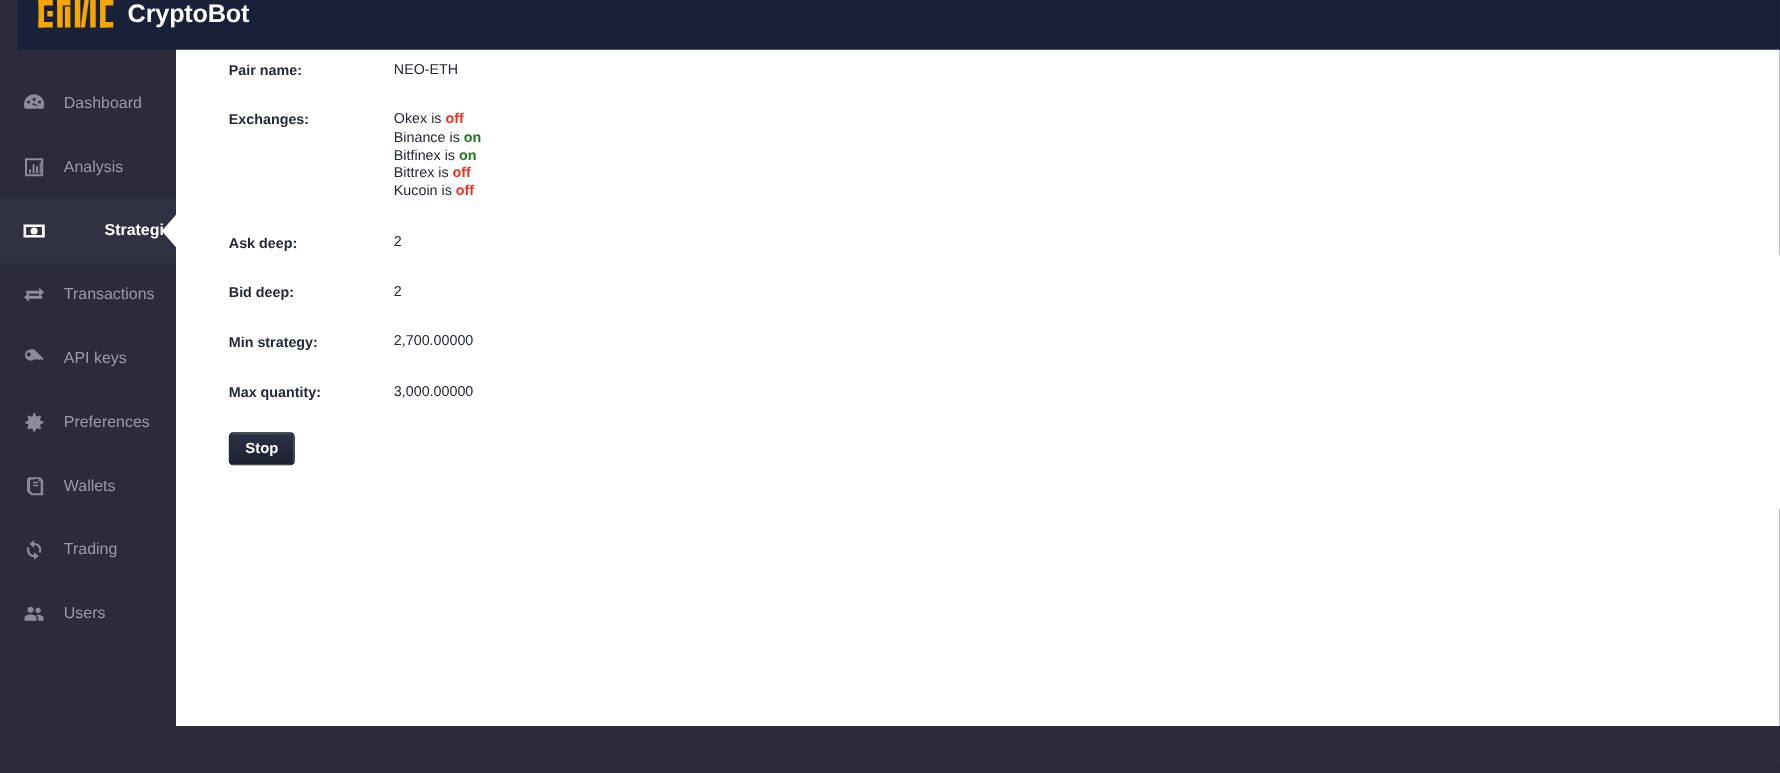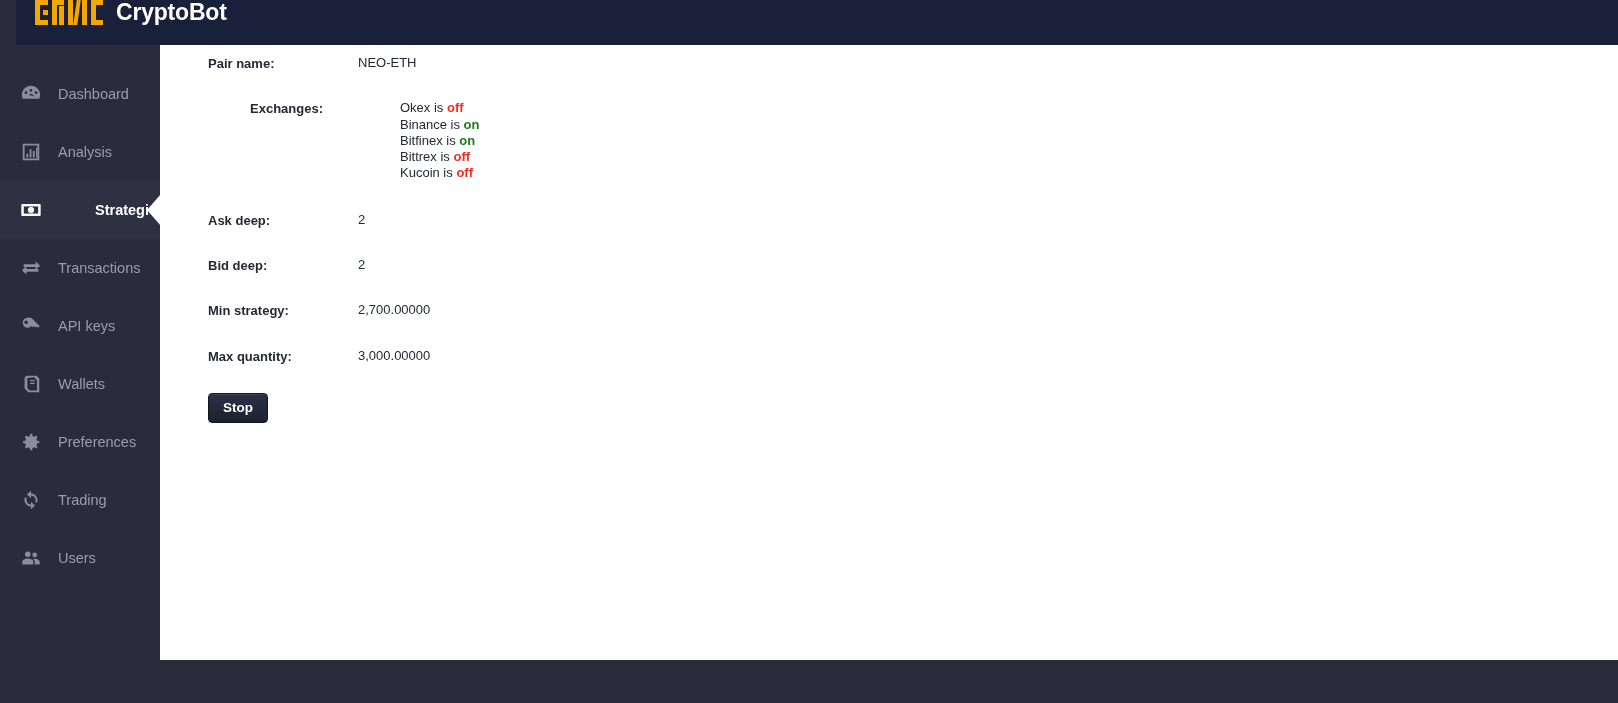--- a/index.html
+++ b/index.html
@@ -145,21 +145,21 @@
     font-size: 13px;
     font-weight: bold;
     color: #232a35;
     padding-top: 1px;
   }
   .row-value {
     font-size: 13px;
     color: #232a35;
     line-height: 16.3px;
   }
-  .row.exchanges { margin-bottom: 30px; margin-left: 42px; }
+  .row.exchanges { margin-bottom: 30px; }
   .ex-line { white-space: nowrap; }
   .on  { color: #1f7a1f; font-weight: bold; }
   .off { color: #f03020; font-weight: bold; }
 
   
   #action-row { padding-left: 48px; margin-top: 4px; }
   #stop-button {
     display: inline-block;
     background: #23283a;
     background: linear-gradient(#2b3246, #1c2130);
@@ -248,33 +248,33 @@
         <svg viewBox="0 0 24 24">
             <path d="M8.5 3a5.5 5.5 0 104.2 9.06l1.3 1.3 1.6-1.1 1.3 1.3 1.5-1.1 1.4 1.4 1.7-1.7-7-7A5.49 5.49 0 008.5 3zm-1.8 3a2 2 0 110 4 2 2 0 010-4z"></path>
           </svg>
       </span>
       <span class="nav-label">API keys</span>
     </div>
 
     <div class="nav-item">
       <span class="nav-icon">
         <svg viewBox="0 0 24 24">
+            <path d="M12 8.5A3.5 3.5 0 1012 15.5 3.5 3.5 0 0012 8.5zm9 4.6v-2.2l-2.4-.4a6.9 6.9 0 00-.8-1.9l1.4-2-1.6-1.6-2 1.4a6.9 6.9 0 00-1.9-.8L13.3 3h-2.2l-.4 2.6a6.9 6.9 0 00-1.9.8l-2-1.4L5.2 6.6l1.4 2a6.9 6.9 0 00-.8 1.9L3.4 11v2.2l2.4.4c.2.7.4 1.3.8 1.9l-1.4 2 1.6 1.6 2-1.4c.6.4 1.2.6 1.9.8l.4 2.5h2.2l.4-2.5c.7-.2 1.3-.4 1.9-.8l2 1.4 1.6-1.6-1.4-2c.4-.6.6-1.2.8-1.9l2.4-.5z"></path>
+          </svg>
+      </span>
+      <span class="nav-label">Preferences</span>
+    </div>
+
+    <div class="nav-item">
+      <span class="nav-icon">
+        <svg viewBox="0 0 24 24">
             <path d="M7 3h11l3 3v15H9l-4-4V5l2-2zm1 2.5v11l2.5 2.5h8V7h-2V4.6L8 5.5zm3 2h5v1.6h-5V7.5zm0 3h5v1.6h-5v-1.6z"></path>
           </svg>
       </span>
       <span class="nav-label">Wallets</span>
-    </div>
-
-    <div class="nav-item">
-      <span class="nav-icon">
-        <svg viewBox="0 0 24 24">
-            <path d="M12 8.5A3.5 3.5 0 1012 15.5 3.5 3.5 0 0012 8.5zm9 4.6v-2.2l-2.4-.4a6.9 6.9 0 00-.8-1.9l1.4-2-1.6-1.6-2 1.4a6.9 6.9 0 00-1.9-.8L13.3 3h-2.2l-.4 2.6a6.9 6.9 0 00-1.9.8l-2-1.4L5.2 6.6l1.4 2a6.9 6.9 0 00-.8 1.9L3.4 11v2.2l2.4.4c.2.7.4 1.3.8 1.9l-1.4 2 1.6 1.6 2-1.4c.6.4 1.2.6 1.9.8l.4 2.5h2.2l.4-2.5c.7-.2 1.3-.4 1.9-.8l2 1.4 1.6-1.6-1.4-2c.4-.6.6-1.2.8-1.9l2.4-.5z"></path>
-          </svg>
-      </span>
-      <span class="nav-label">Preferences</span>
     </div>
 
     <div class="nav-item">
       <span class="nav-icon">
         <svg viewBox="0 0 24 24">
             <path d="M12 5V2L7.5 6 12 10V7a5 5 0 014.6 7l1.7 1.3A7 7 0 0012 5zm0 14v3l4.5-4L12 14v3a5 5 0 01-4.6-7L5.7 8.7A7 7 0 0012 19z"></path>
           </svg>
       </span>
       <span class="nav-label">Trading</span>
     </div>

